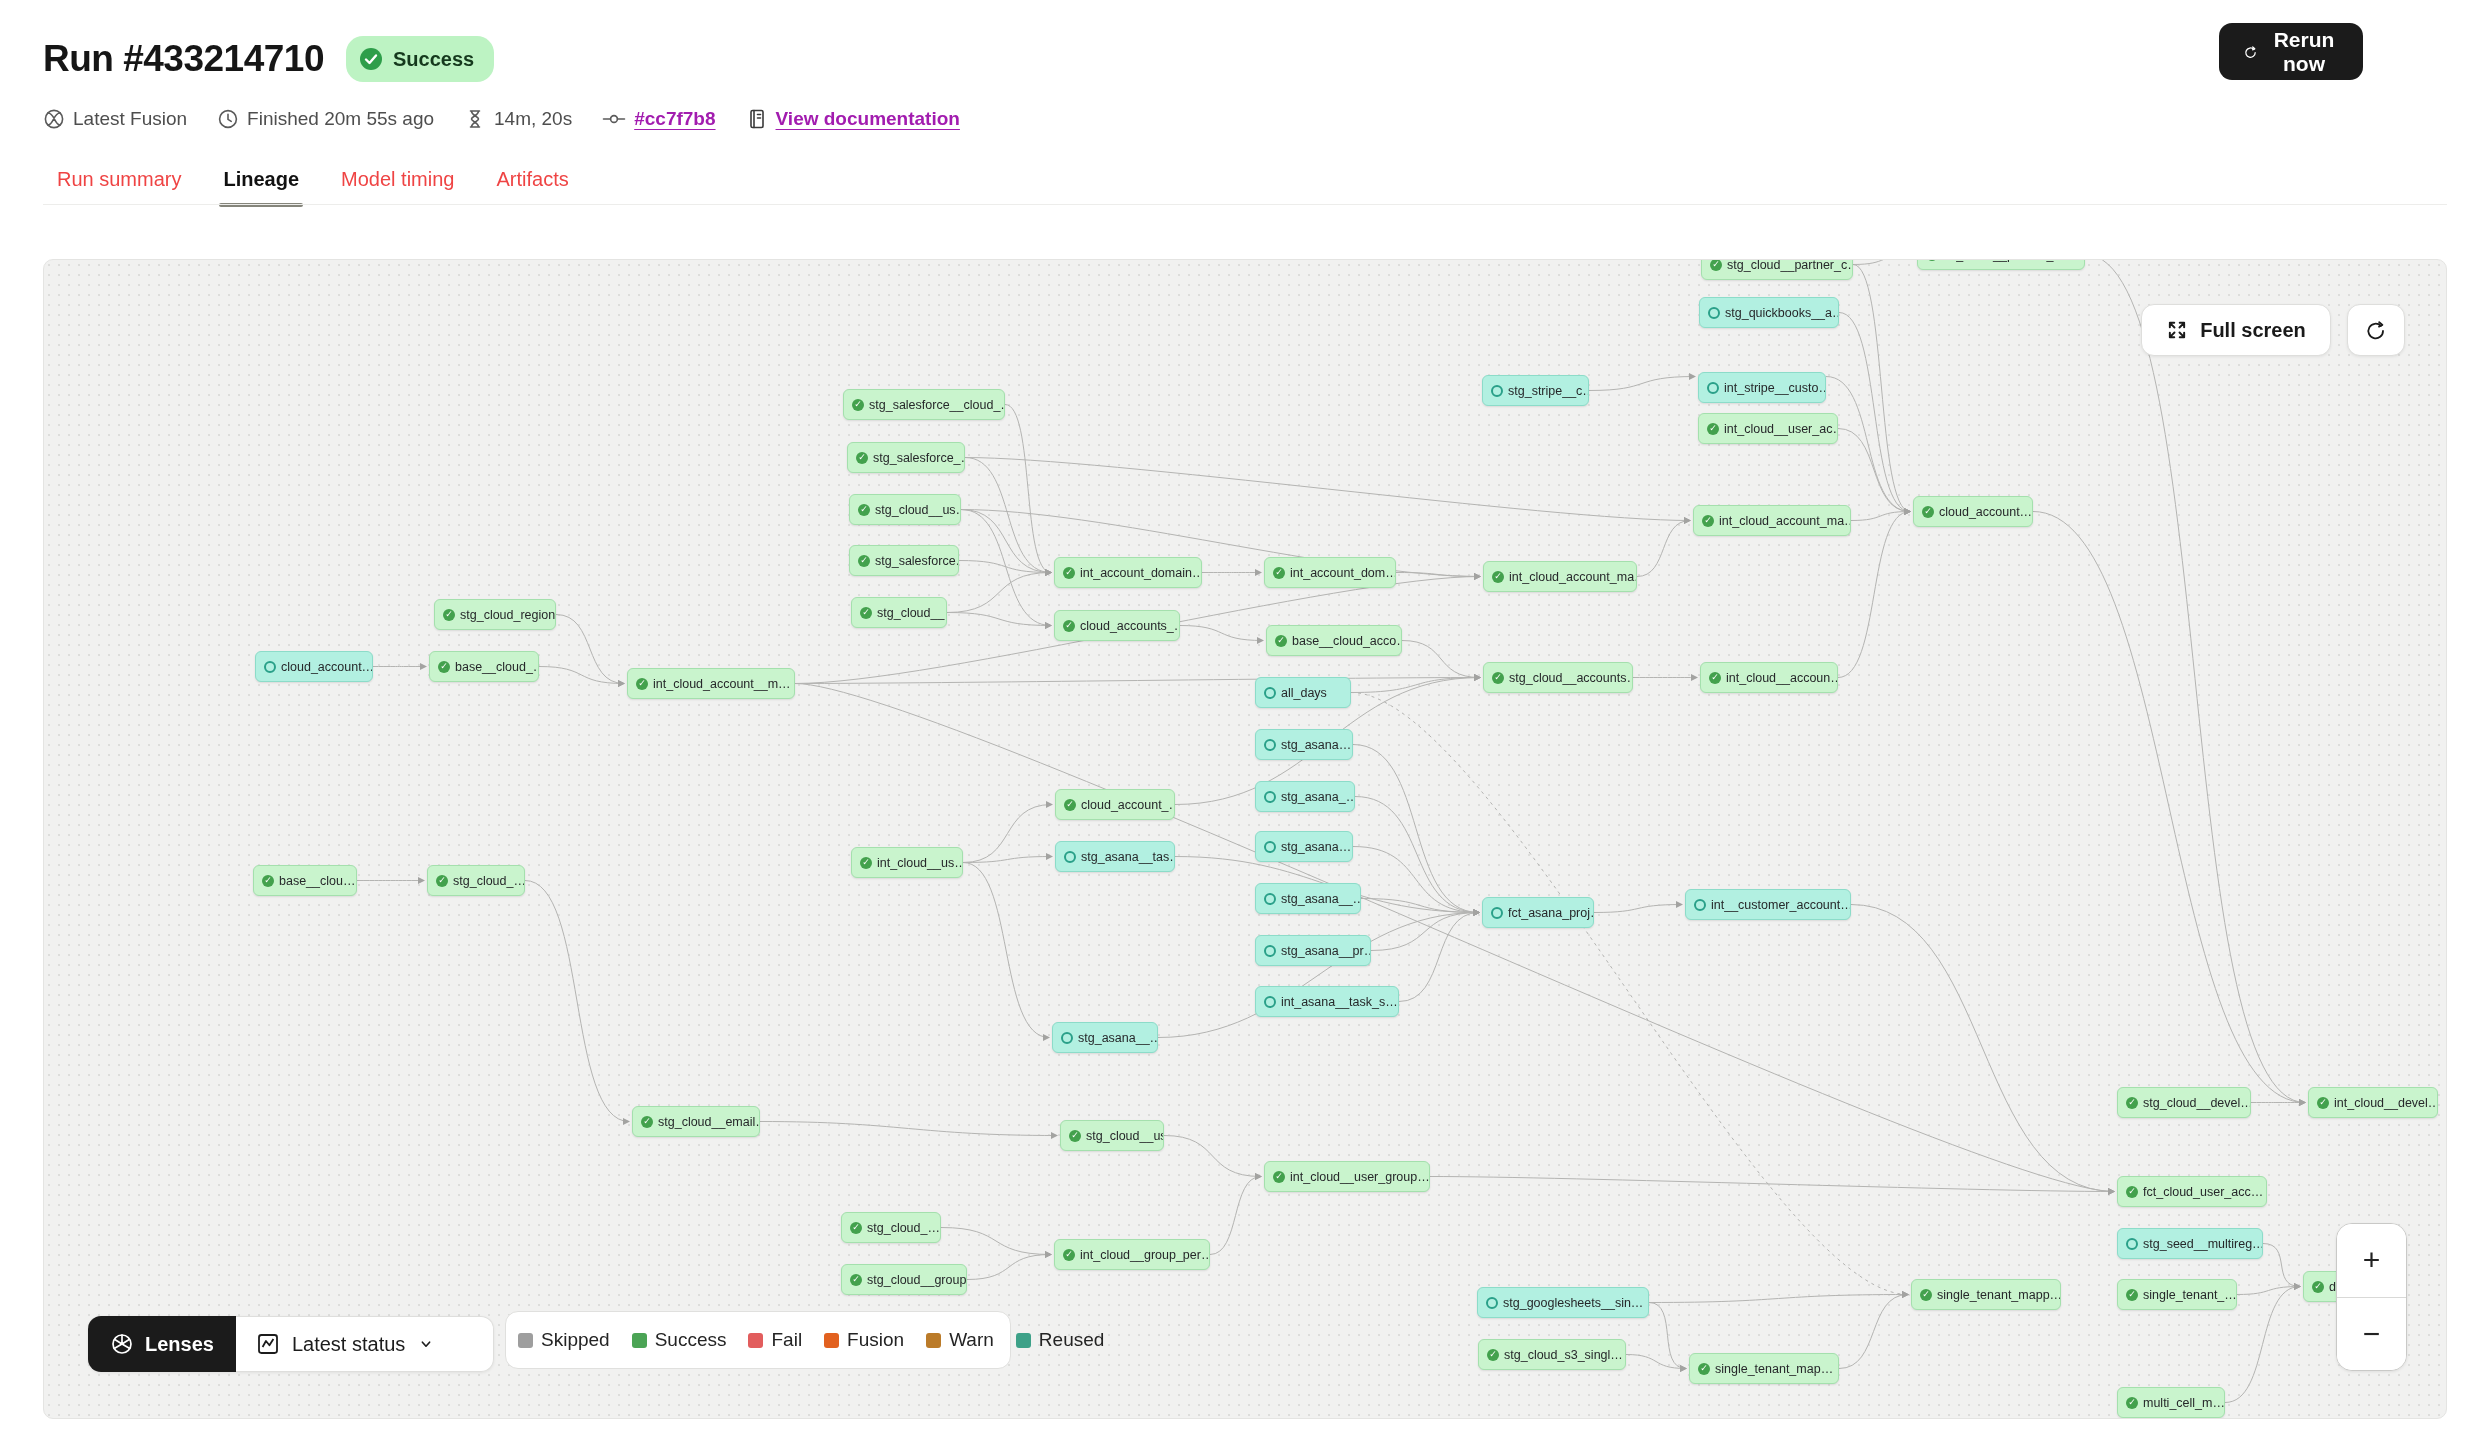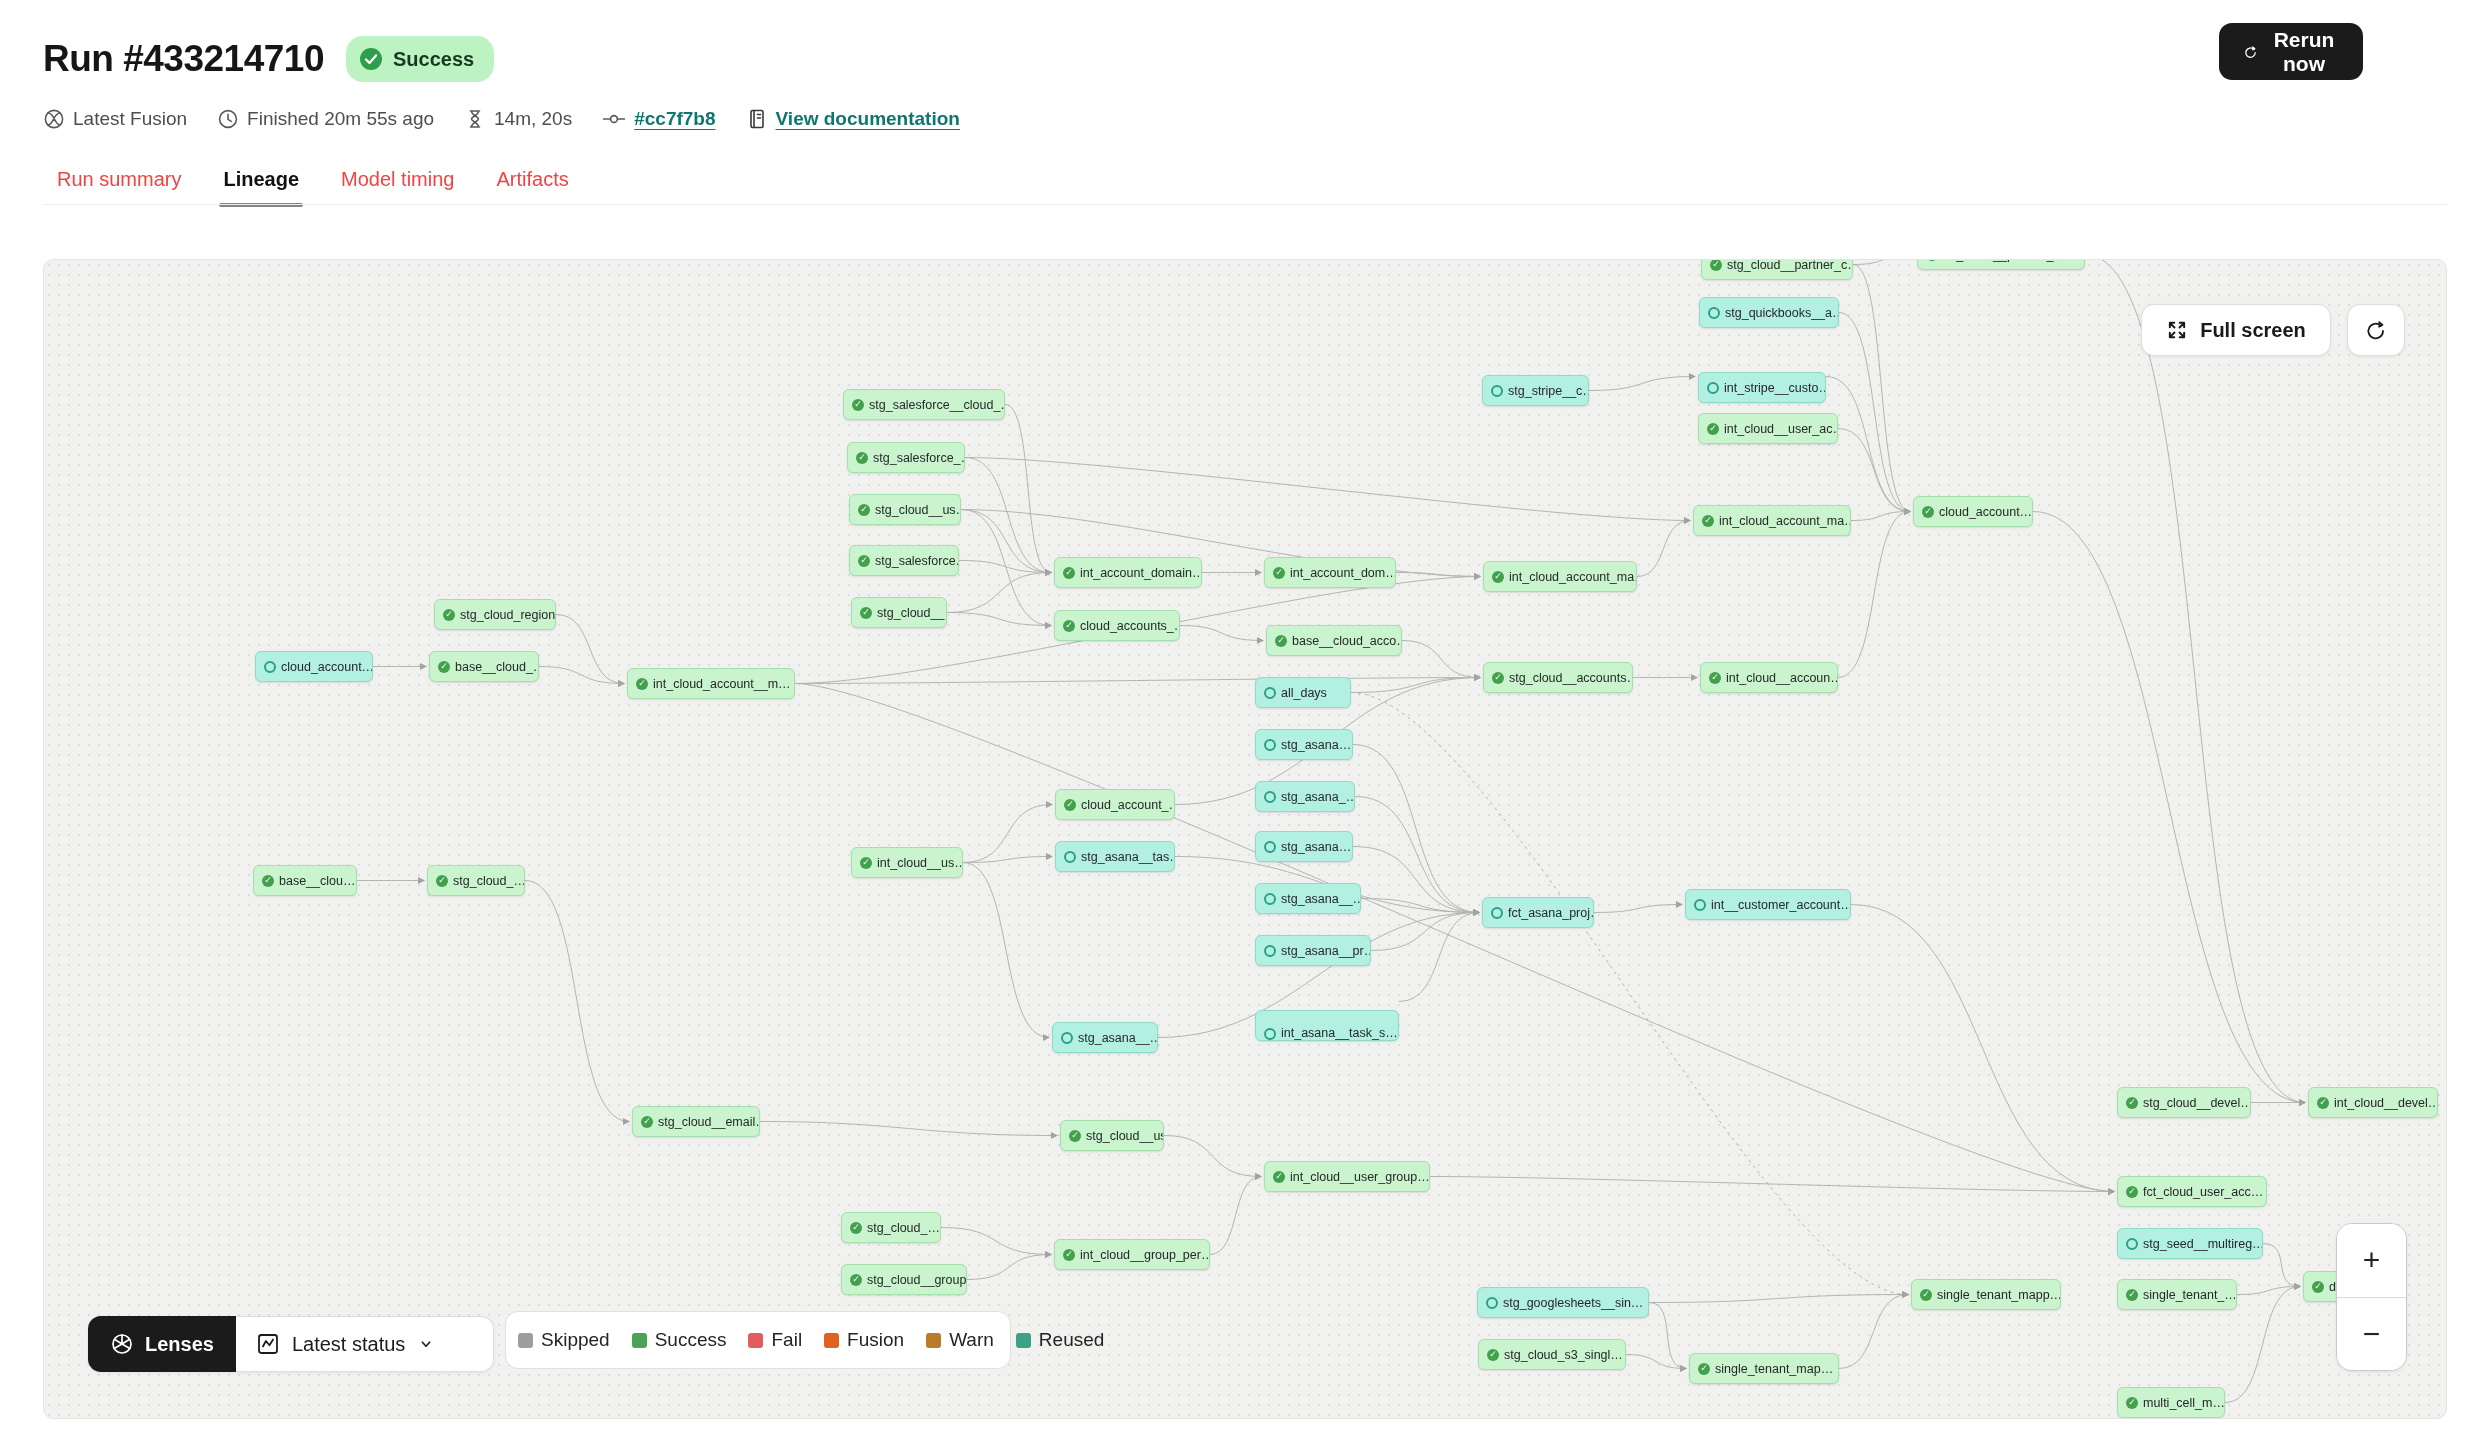--- a/index.html
+++ b/index.html
@@ -11,21 +11,21 @@
   .title-row { position:absolute; left:43px; top:36px; display:flex; align-items:center; gap:22px; }
   h1 { font-size:37px; font-weight:700; letter-spacing:-0.5px; color:#161616; }
   .badge { display:inline-flex; align-items:center; gap:9px; background:#bdf3c3; border-radius:17px; padding:10px 20px 10px 12px; font-size:20px; font-weight:600; color:#15391d; }
   .badge svg { display:block; }
 
   .rerun { position:absolute; left:2219px; top:23px; display:flex; align-items:center; gap:11px; background:#1b1b1b; color:#fff; border:none; border-radius:13px; height:57px; padding:0 24px; font-size:21px; font-weight:600; font-family:inherit; cursor:pointer; }
 
   .meta-row { position:absolute; left:43px; top:108px; display:flex; align-items:center; gap:30px; font-size:19px; color:#4e4e4e; }
   .meta-item { display:flex; align-items:center; gap:8px; }
   .meta-item svg { display:block; }
-  .meta-link { color:#0f766e; font-weight:700; text-decoration:underline; text-underline-offset:4px; cursor:pointer; }
+  .meta-link { color:#a21caf; font-weight:700; text-decoration:underline; text-underline-offset:4px; cursor:pointer; }
 
   .tabs { position:absolute; left:57px; top:168px; display:flex; gap:42px; font-size:20px; }
   .tab { padding-bottom:16px; color:#ef4444; position:relative; cursor:pointer; white-space:nowrap; }
   .tab.active { color:#111; font-weight:600; }
   .tab.active::after { content:""; position:absolute; left:-4px; right:-4px; bottom:0; height:4px; border-radius:2px; background:#85857b; }
   .tabline { position:absolute; left:43px; top:204px; width:2404px; height:1px; background:#ededeb; }
 
   
   .canvas { position:absolute; left:43px; top:259px; width:2404px; height:1160px;
     background:#f1f1f0; border:1px solid #e4e4e2; border-radius:10px; overflow:hidden;
@@ -315,21 +315,21 @@
           <span>stg_asana…</span>
         </div>
         <div class="node reused" style="left: 1211px; top: 623px; width: 106px;">
           <span class="dot reused"></span>
           <span>stg_asana__…</span>
         </div>
         <div class="node reused" style="left: 1211px; top: 675px; width: 116px;">
           <span class="dot reused"></span>
           <span>stg_asana__pr…</span>
         </div>
-        <div class="node reused" style="left: 1211px; top: 750px; width: 144px; align-items: flex-end;">
+        <div class="node reused" style="left: 1211px; top: 726px; width: 144px;">
           <span class="dot reused"></span>
           <span>int_asana__task_s…</span>
         </div>
         <div class="node success" style="left: 1011px; top: 529px; width: 120px;">
           <span class="dot success">✓</span>
           <span>cloud_account_…</span>
         </div>
         <div class="node reused" style="left: 1011px; top: 581px; width: 120px;">
           <span class="dot reused"></span>
           <span>stg_asana__tas…</span>

